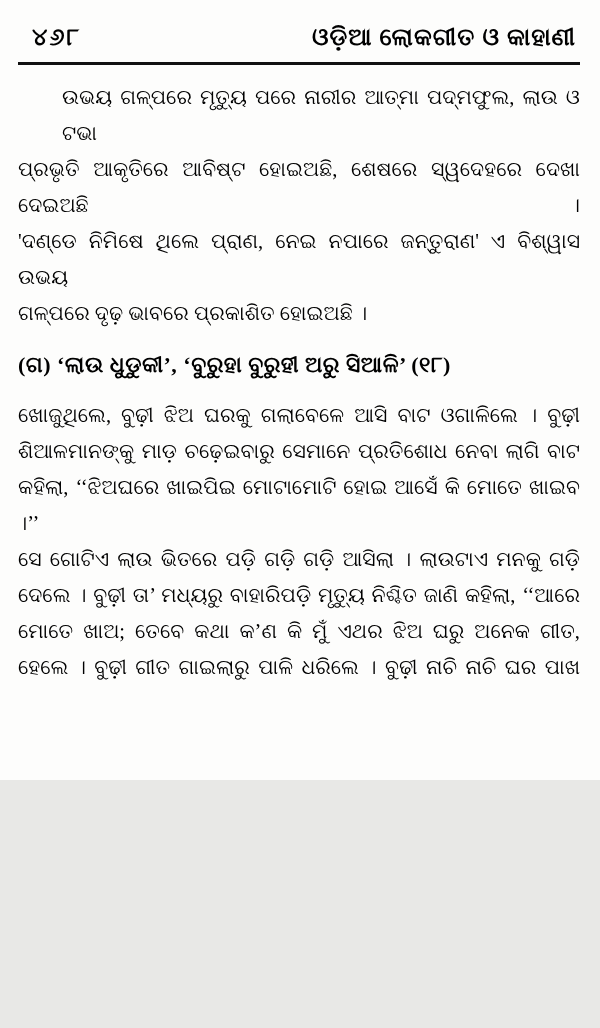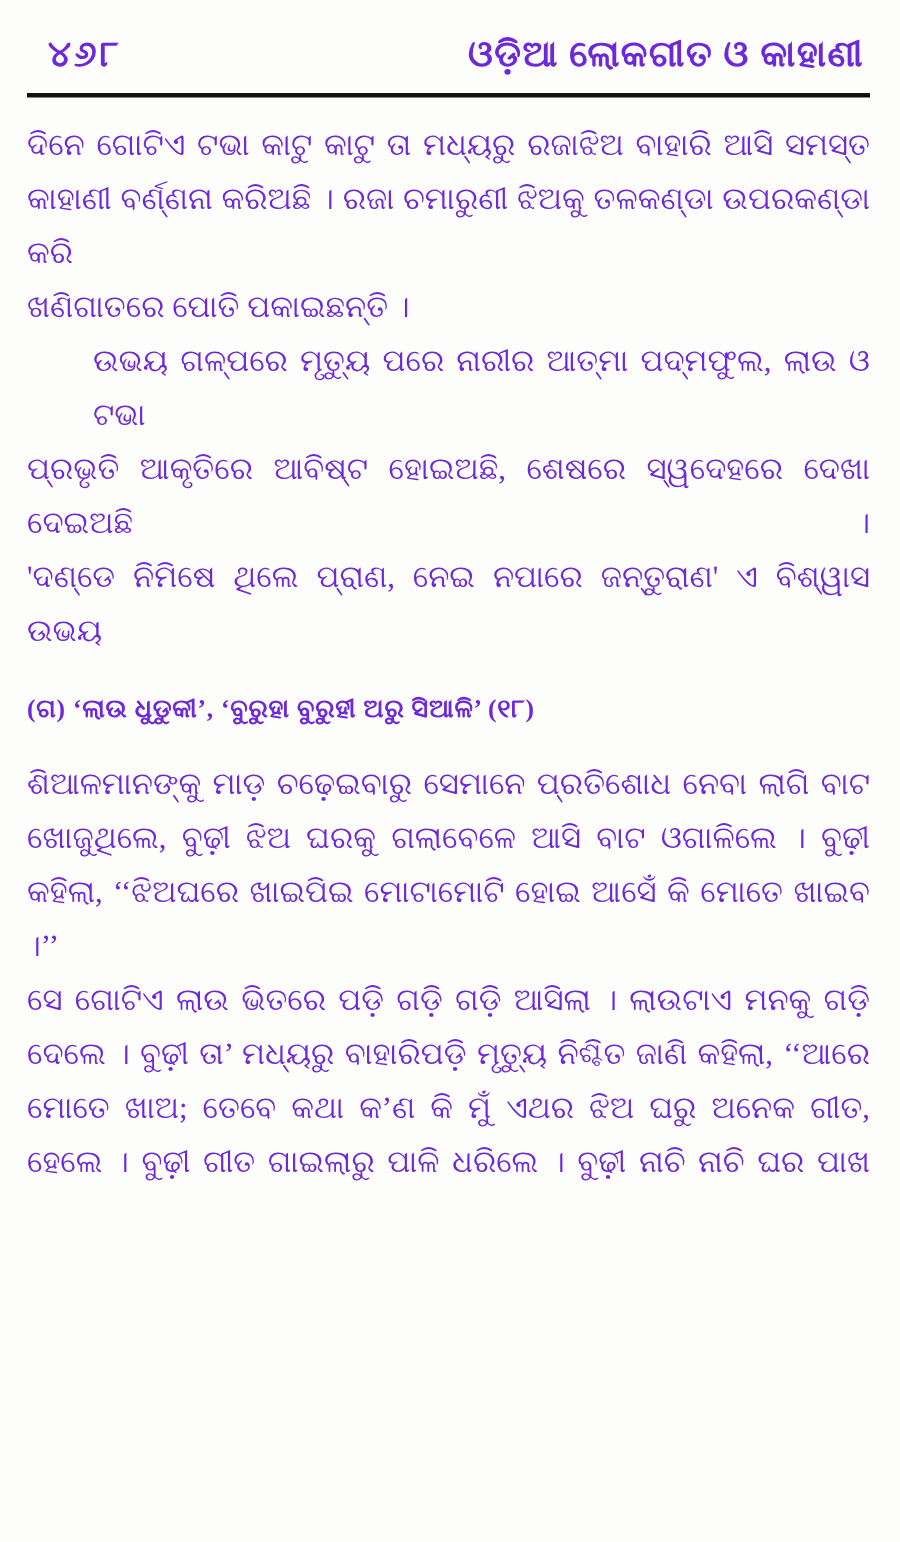--- a/index.html
+++ b/index.html
@@ -4,24 +4,24 @@
 <style>
   html, body {
     margin: 0;
     padding: 0;
     background: #e8e8e6;
     font-family: "Liberation Serif", "DejaVu Serif", serif;
   }
   .page {
     position: relative;
     width: 600px;
-    height: 1028px;
+    height: 780px;
     margin: 0 auto;
     background: #fdfdfc;
-    color: #6d28d9;
+    color: #000000;
     box-sizing: border-box;
     padding: 20px 20px 0 18px;
     overflow: hidden;
   }
   .header {
     display: flex;
     justify-content: space-between;
     align-items: flex-end;
     font-weight: bold;
     font-size: 24px;
@@ -46,50 +46,46 @@
     overflow: visible;
   }
   .line.just {
     white-space: normal;
     text-align: justify;
     text-align-last: justify;
   }
   .line.ind { padding-left: 44px; }
   .heading {
     font-weight: bold;
-    font-size: 17px;
+    font-size: 22px;
     margin: 16px 0 14px 0;
     letter-spacing: 0.5px;
   }
 </style>
 </head>
 <body>
 
 <div class="page">
   <div class="header">
     <span class="page-number">୪୬୮</span>
     <span class="book-title">ଓଡ଼ିଆ ଲୋକଗୀତ ଓ କାହାଣୀ</span>
   </div>
   <div class="rule"></div>
 
   <div class="body-text">
       <div class="para">
-        <div class="line just">ଦିନେ ଗୋଟିଏ ଟଭା କାଟୁ କାଟୁ ତା ମଧ୍ୟରୁ ରଜାଝିଅ ବାହାରି ଆସି ସମସ୍ତ</div>
-        <div class="line just">କାହାଣୀ ବର୍ଣ୍ଣନା କରିଅଛି । ରଜା ଚମାରୁଣୀ ଝିଅକୁ ତଳକଣ୍ଡା ଉପରକଣ୍ଡା କରି</div>
-        <div class="line">ଖଣିଗାତରେ ପୋତି ପକାଇଛନ୍ତି ।</div>
-      </div>
-      <div class="para">
         <div class="line just ind">ଉଭୟ ଗଳ୍ପରେ ମୃତ୍ୟୁ ପରେ ନାରୀର ଆତ୍ମା ପଦ୍ମଫୁଲ, ଲାଉ ଓ ଟଭା</div>
         <div class="line just">ପ୍ରଭୃତି ଆକୃତିରେ ଆବିଷ୍ଟ ହୋଇଅଛି, ଶେଷରେ ସ୍ୱଦେହରେ ଦେଖା ଦେଇଅଛି ।</div>
         <div class="line just">'ଦଣ୍ଡେ ନିମିଷେ ଥିଲେ ପ୍ରାଣ, ନେଇ ନପାରେ ଜନ୍ତୁରାଣ' ଏ ବିଶ୍ୱାସ ଉଭୟ</div>
+        <div class="line">ଗଳ୍ପରେ ଦୃଢ଼ ଭାବରେ ପ୍ରକାଶିତ ହୋଇଅଛି ।</div>
       </div>
       <div class="heading">(ଗ) ‘ଲାଉ ଧୁଡୁକୀ’, ‘ବୁରୁହା ବୁରୁହୀ ଅରୁ ସିଆଳି’ (୧୮)</div>
       <div class="para">
+        <div class="line just">ଖୋଜୁଥିଲେ, ବୁଢ଼ୀ ଝିଅ ଘରକୁ ଗଲାବେଳେ ଆସି ବାଟ ଓଗାଳିଲେ । ବୁଢ଼ୀ</div>
         <div class="line just">ଶିଆଳମାନଙ୍କୁ ମାଡ଼ ଚଢ଼େଇବାରୁ ସେମାନେ ପ୍ରତିଶୋଧ ନେବା ଲାଗି ବାଟ</div>
-        <div class="line just">ଖୋଜୁଥିଲେ, ବୁଢ଼ୀ ଝିଅ ଘରକୁ ଗଲାବେଳେ ଆସି ବାଟ ଓଗାଳିଲେ । ବୁଢ଼ୀ</div>
         <div class="line just">କହିଲା, ‘‘ଝିଅଘରେ ଖାଇପିଇ ମୋଟାମୋଟି ହୋଇ ଆସେଁ କି ମୋତେ ଖାଇବ ।’’</div>
         <div class="line just">ସେ ଗୋଟିଏ ଲାଉ ଭିତରେ ପଡ଼ି ଗଡ଼ି ଗଡ଼ି ଆସିଲା । ଲାଉଟାଏ ମନକୁ ଗଡ଼ି</div>
         <div class="line just">ଦେଲେ । ବୁଢ଼ୀ ତା’ ମଧ୍ୟରୁ ବାହାରିପଡ଼ି ମୃତ୍ୟୁ ନିଶ୍ଚିତ ଜାଣି କହିଲା, ‘‘ଆରେ</div>
         <div class="line just">ମୋତେ ଖାଅ; ତେବେ କଥା କ’ଣ କି ମୁଁ ଏଥର ଝିଅ ଘରୁ ଅନେକ ଗୀତ,</div>
         <div class="line just">ହେଲେ । ବୁଢ଼ୀ ଗୀତ ଗାଇଲାରୁ ପାଳି ଧରିଲେ । ବୁଢ଼ୀ ନାଚି ନାଚି ଘର ପାଖ</div>
       </div>
     </div>
 </div>
 
 </body></html>

